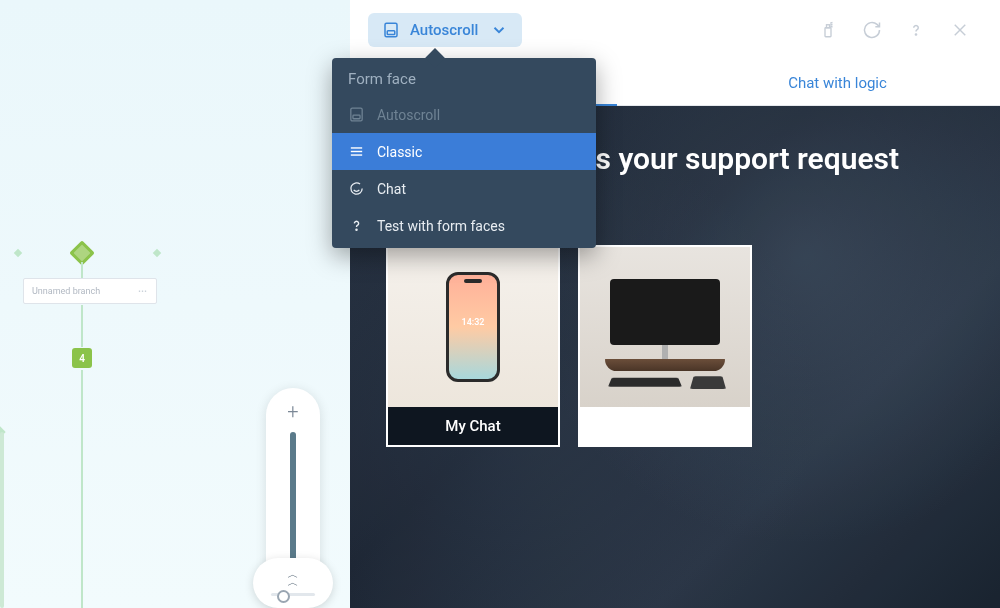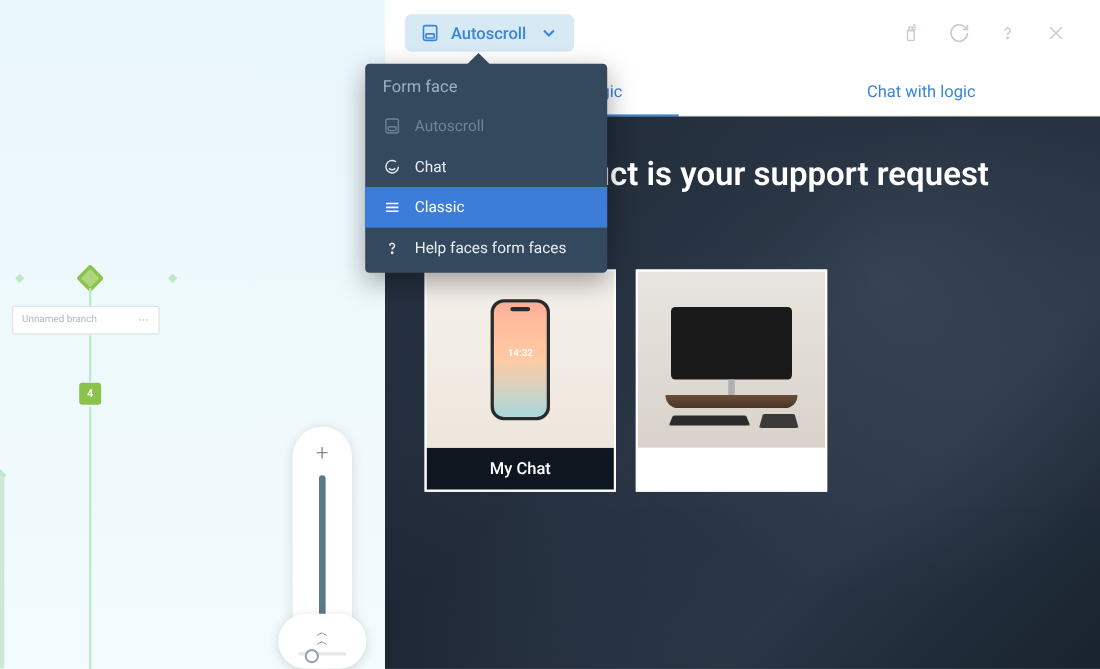--- a/index.html
+++ b/index.html
@@ -5,21 +5,21 @@
 *{margin:0;padding:0;box-sizing:border-box;font-family:-apple-system,BlinkMacSystemFont,"Segoe UI",Roboto,sans-serif}
 html,body{width:1000px;height:608px;overflow:hidden;background:#fff}
 .canvas-panel{position:absolute;left:0;top:0;width:350px;height:608px;background:linear-gradient(180deg,#eaf7fb 0%,#f2fbfd 100%)}
 .diamond{position:absolute;left:73px;top:244px;width:18px;height:18px;background:#8bc34a;transform:rotate(45deg);border-radius:2px}
 .diamond-inner{position:absolute;top:3px;left:3px;width:12px;height:12px;background:#fff;border-radius:1px;opacity:.3}
 .diamond-out-l{position:absolute;left:15px;top:250px;width:54px;height:6px}
 .diamond-out-l::before{content:"";position:absolute;left:0;top:0;width:6px;height:6px;background:#bfe6c9;transform:rotate(45deg)}
 .diamond-out-r{position:absolute;left:100px;top:250px;width:60px;height:6px}
 .diamond-out-r::before{content:"";position:absolute;right:0;top:0;width:6px;height:6px;background:#bfe6c9;transform:rotate(45deg)}
 .vline1{position:absolute;left:81px;top:262px;width:2px;height:18px;background:#bfe6c9}
-.branch-card{position:absolute;left:11px;top:278px;width:134px;height:26px;background:#fff;border:1px solid #dfe4ea;border-radius:2px;display:flex;align-items:center;justify-content:space-between;padding:0 8px;font-size:9px;color:#b1b8c2}
+.branch-card{position:absolute;left:23px;top:278px;width:134px;height:26px;background:#fff;border:1px solid #dfe4ea;border-radius:2px;display:flex;align-items:center;justify-content:space-between;padding:0 8px;font-size:9px;color:#b1b8c2}
 .branch-dots{color:#cbd2da;font-weight:bold;letter-spacing:1px}
 .vline2{position:absolute;left:81px;top:305px;width:2px;height:42px;background:#bfe6c9}
 .question-node{position:absolute;left:72px;top:348px;width:20px;height:20px;background:#8bc34a;border-radius:3px;display:flex;align-items:center;justify-content:center;color:#fff;font-size:10px;font-weight:600}
 .vline3{position:absolute;left:81px;top:370px;width:2px;height:240px;background:#bfe6c9}
 .left-edge-line{position:absolute;left:0;top:432px;width:4px;height:176px;background:#cde9d5;border-radius:2px}
 .left-handle{position:absolute;left:-4px;top:428px;width:8px;height:8px;background:#bfe6c9;transform:rotate(45deg)}
 .zoom-control{position:absolute;left:266px;top:388px;width:54px;height:220px;background:#fff;border-radius:28px;box-shadow:0 2px 12px rgba(0,0,0,.12);display:flex;flex-direction:column;align-items:center;padding:12px 0}
 .zoom-plus{width:22px;height:22px;display:flex;align-items:center;justify-content:center;color:#7b8896;font-size:20px;font-weight:300}
 .zoom-track{flex:1;width:6px;background:#5a7a8a;border-radius:3px;margin:10px 0;position:relative}
 .zoom-knob{position:absolute;left:253px;top:558px;width:80px;height:50px;background:#fff;border-radius:26px;box-shadow:0 2px 10px rgba(0,0,0,.15);display:flex;flex-direction:column;align-items:center;justify-content:center}
@@ -54,21 +54,21 @@
 .monitor::after{content:"";position:absolute;bottom:-16px;left:50%;transform:translateX(-50%);width:6px;height:16px;background:#b0b0b0}
 .monitor-stand{position:absolute;bottom:36px;left:50%;transform:translateX(-50%);width:120px;height:12px;background:linear-gradient(180deg,#6b4e3a,#4a3527);border-radius:2px 2px 40px 40px}
 .keyboard{position:absolute;bottom:18px;left:30px;width:70px;height:14px;background:#2b2b2b;border-radius:2px;transform:perspective(100px) rotateX(50deg)}
 .mousepad{position:absolute;bottom:14px;right:26px;width:32px;height:22px;background:#3a3a3a;border-radius:2px;transform:perspective(80px) rotateX(55deg)}
 .tv-bg{background:linear-gradient(180deg,#f4f3f0 0%,#e9e7e2 100%);position:relative}
 .tv-screen{width:120px;height:66px;background:#1a1a1a;border-radius:2px;position:absolute;top:16px;left:50%;transform:translateX(-50%)}
 .tv-console{position:absolute;bottom:28px;left:50%;transform:translateX(-50%);width:140px;height:40px;background:#fff;border:1px solid #ddd}
 .tv-console::before{content:"";position:absolute;left:10px;top:8px;width:40px;height:24px;background:#e0ddd6}
 .tv-console::after{content:"";position:absolute;right:12px;top:6px;width:34px;height:28px;background:#efece6}
 .tv-plant{position:absolute;right:4px;top:32px;width:28px;height:44px;background:radial-gradient(ellipse at center,#4a6b3a 30%,transparent 30%),radial-gradient(ellipse at 30% 40%,#5a7b4a 25%,transparent 25%),radial-gradient(ellipse at 70% 50%,#4a6b3a 25%,transparent 25%)}
-.dropdown{position:absolute;left:332px;top:58px;width:220px;background:#34495e;border-radius:4px;box-shadow:0 8px 24px rgba(0,0,0,.35);z-index:50;padding-bottom:4px}
+.dropdown{position:absolute;left:332px;top:58px;width:264px;background:#34495e;border-radius:4px;box-shadow:0 8px 24px rgba(0,0,0,.35);z-index:50;padding-bottom:4px}
 .dropdown::before{content:"";position:absolute;top:-7px;left:96px;width:14px;height:14px;background:#34495e;transform:rotate(45deg)}
 .dropdown-header{padding:12px 16px 8px;color:#9fb0c0;font-size:15px;position:relative}
 .dropdown-item{display:flex;align-items:center;gap:12px;padding:10px 16px;color:#e8edf2;font-size:14px;cursor:pointer}
 .dropdown-item.dim{color:#6f8394}
 .dropdown-item.selected{background:#3b7dd8;color:#fff}
 .dropdown-item svg,.dropdown-item .ico{width:17px;height:17px;flex-shrink:0}
 .ico{display:inline-flex;align-items:center;justify-content:center}
 </style>
 </head>
 <body>
@@ -191,41 +191,41 @@
   <div class="dropdown-header">Form face</div>
   <div class="dropdown-item dim">
     <span class="ico">
       <svg viewBox="0 0 24 24" fill="none" stroke="#6f8394" stroke-width="1.8">
           <rect x="4" y="3" width="16" height="18" rx="2"></rect>
           <rect x="7" y="13" width="10" height="5" rx="1"></rect>
         </svg>
     </span>
     <span>Autoscroll</span>
   </div>
-  <div class="dropdown-item">
-    <span class="ico">
-      <svg viewBox="0 0 24 24" fill="none" stroke="#e8edf2" stroke-width="1.8">
-          <path d="M20 12a8 8 0 1 1-3-6.2"></path>
-          <path d="M8 14a5 5 0 0 0 8 0"></path>
-        </svg>
-    </span>
-    <span>Chat</span>
-  </div>
   <div class="dropdown-item selected">
     <span class="ico">
       <svg viewBox="0 0 24 24" fill="none" stroke="#fff" stroke-width="2">
           <line x1="4" y1="7" x2="20" y2="7"></line>
           <line x1="4" y1="12" x2="20" y2="12"></line>
           <line x1="4" y1="17" x2="20" y2="17"></line>
         </svg>
     </span>
     <span>Classic</span>
   </div>
   <div class="dropdown-item">
     <span class="ico">
+      <svg viewBox="0 0 24 24" fill="none" stroke="#e8edf2" stroke-width="1.8">
+          <path d="M20 12a8 8 0 1 1-3-6.2"></path>
+          <path d="M8 14a5 5 0 0 0 8 0"></path>
+        </svg>
+    </span>
+    <span>Chat</span>
+  </div>
+  <div class="dropdown-item">
+    <span class="ico">
       <svg viewBox="0 0 24 24" fill="none" stroke="#e8edf2" stroke-width="2">
           <path d="M9 9a3 3 0 1 1 4.5 2.6c-1 .6-1.5 1.2-1.5 2.4"></path>
           <circle cx="12" cy="18" r="0.8" fill="#e8edf2"></circle>
         </svg>
     </span>
-    <span>Help faces form faces</span>
+    <span>Test with form faces</span>
   </div>
 </div>
 
 </body></html>

